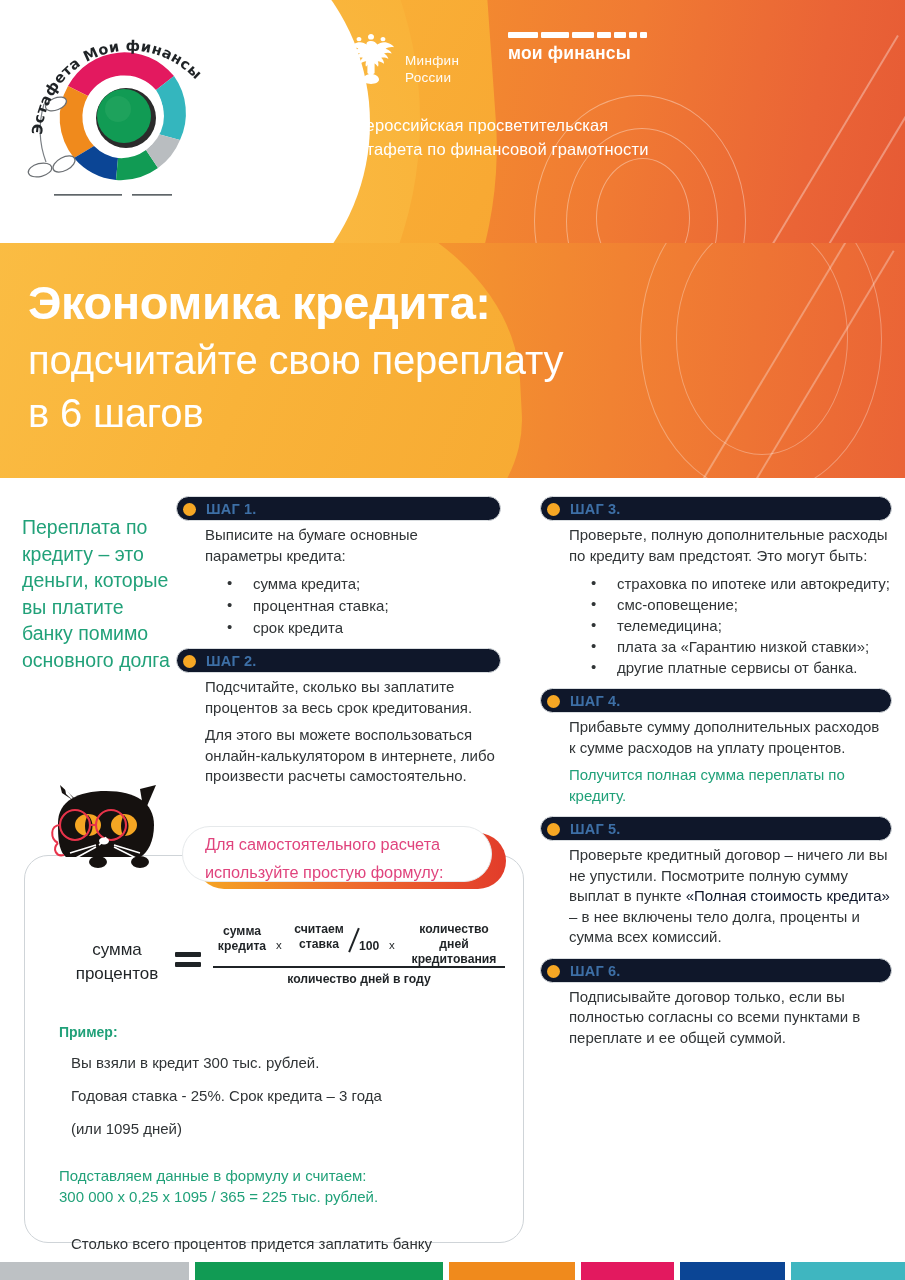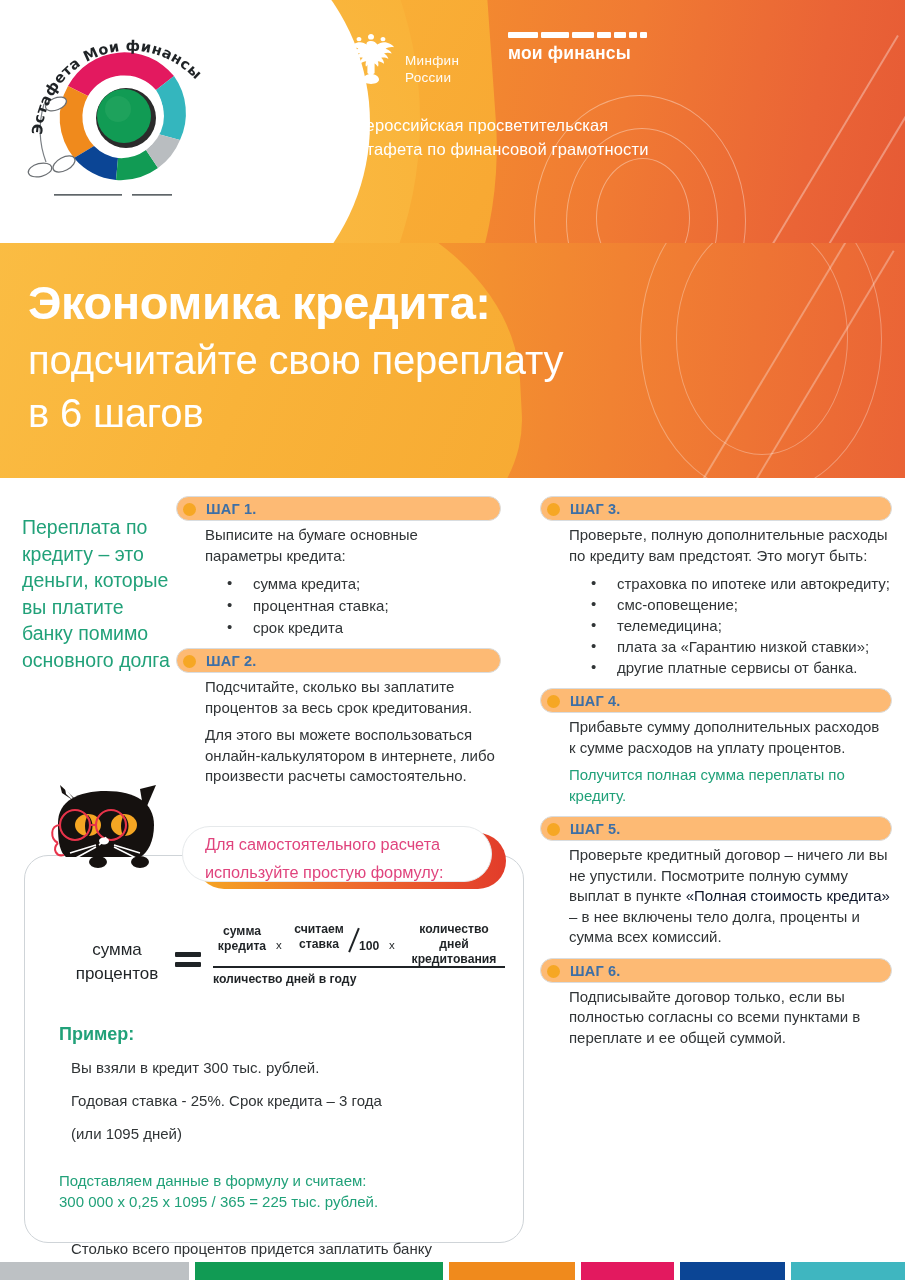--- a/index.html
+++ b/index.html
@@ -93,21 +93,21 @@
     position:absolute;left:22px;top:514px;width:150px;
     color:#21a179;font-size:19.5px;line-height:26.5px;
   }
 
   .col-left{position:absolute;left:176px;top:496px;width:325px;}
   .col-right{position:absolute;left:540px;top:496px;width:352px;}
 
   .step{margin-bottom:10px;}
   .step-head{
     position:relative;height:25px;border:1.15px solid #d9dde0;border-radius:13px;
-    background:#fdba74;box-sizing:border-box;
+    background:#0f172a;box-sizing:border-box;
   }
   .step-dot{
     position:absolute;left:6px;top:6px;width:13px;height:13px;border-radius:50%;background:#f6a724;
   }
   .step-label{
     position:absolute;left:29px;top:4px;color:#3d6fa6;font-size:14.5px;font-weight:bold;letter-spacing:.2px;
   }
   .step-body{padding:4px 2px 0 29px;}
   .step-body p{margin:0 0 7px 0;color:#303436;font-size:15px;line-height:20.5px;}
   .step-body p.green{color:#21a179;}
@@ -152,24 +152,24 @@
     position:absolute;left:104px;top:32px;width:26px;
   }
   .f-eq i{display:block;height:5px;background:#1f2326;border-radius:1px;}
   .f-eq i+i{margin-top:5px;}
   .f-right{position:absolute;left:142px;top:0;width:292px;}
   .f-num{position:relative;height:42px;}
   .f-num .t{position:absolute;text-align:center;color:#1f2326;font-size:12.2px;line-height:15px;font-weight:bold;}
   .f-num .x{position:absolute;color:#1f2326;font-size:11.5px;top:19px;font-weight:normal;}
   .f-slash{position:absolute;width:1.6px;height:26px;background:#1f2326;transform:rotate(22deg);}
   .f-bar{position:absolute;left:0;top:46px;width:292px;height:1.8px;background:#1f2326;}
-  .f-den{position:absolute;left:0;top:52px;width:292px;color:#1f2326;font-size:12.2px;font-weight:bold;}
+  .f-den{position:absolute;left:0;top:52px;width:292px;text-align:center;color:#1f2326;font-size:12.2px;font-weight:bold;}
 
   .example{position:absolute;left:34px;top:168px;width:440px;}
-  .ex-h{color:#21a179;font-size:18px;font-weight:bold;margin:0 0 3px 0;}
+  .ex-h{color:#21a179;font-size:14px;font-weight:bold;margin:0 0 3px 0;}
   .ex-p{color:#303436;font-size:15px;line-height:21px;margin:12px;}
   .ex-g{color:#21a179;font-size:15px;line-height:21px;margin:0;}
   .ex-gap{height:14px;}
 
   
   .footer{position:absolute;left:0;top:1262px;width:905px;height:18px;display:flex;}
   .footer i{display:block;height:18px;}
 </style>
 </head>
 <body>

